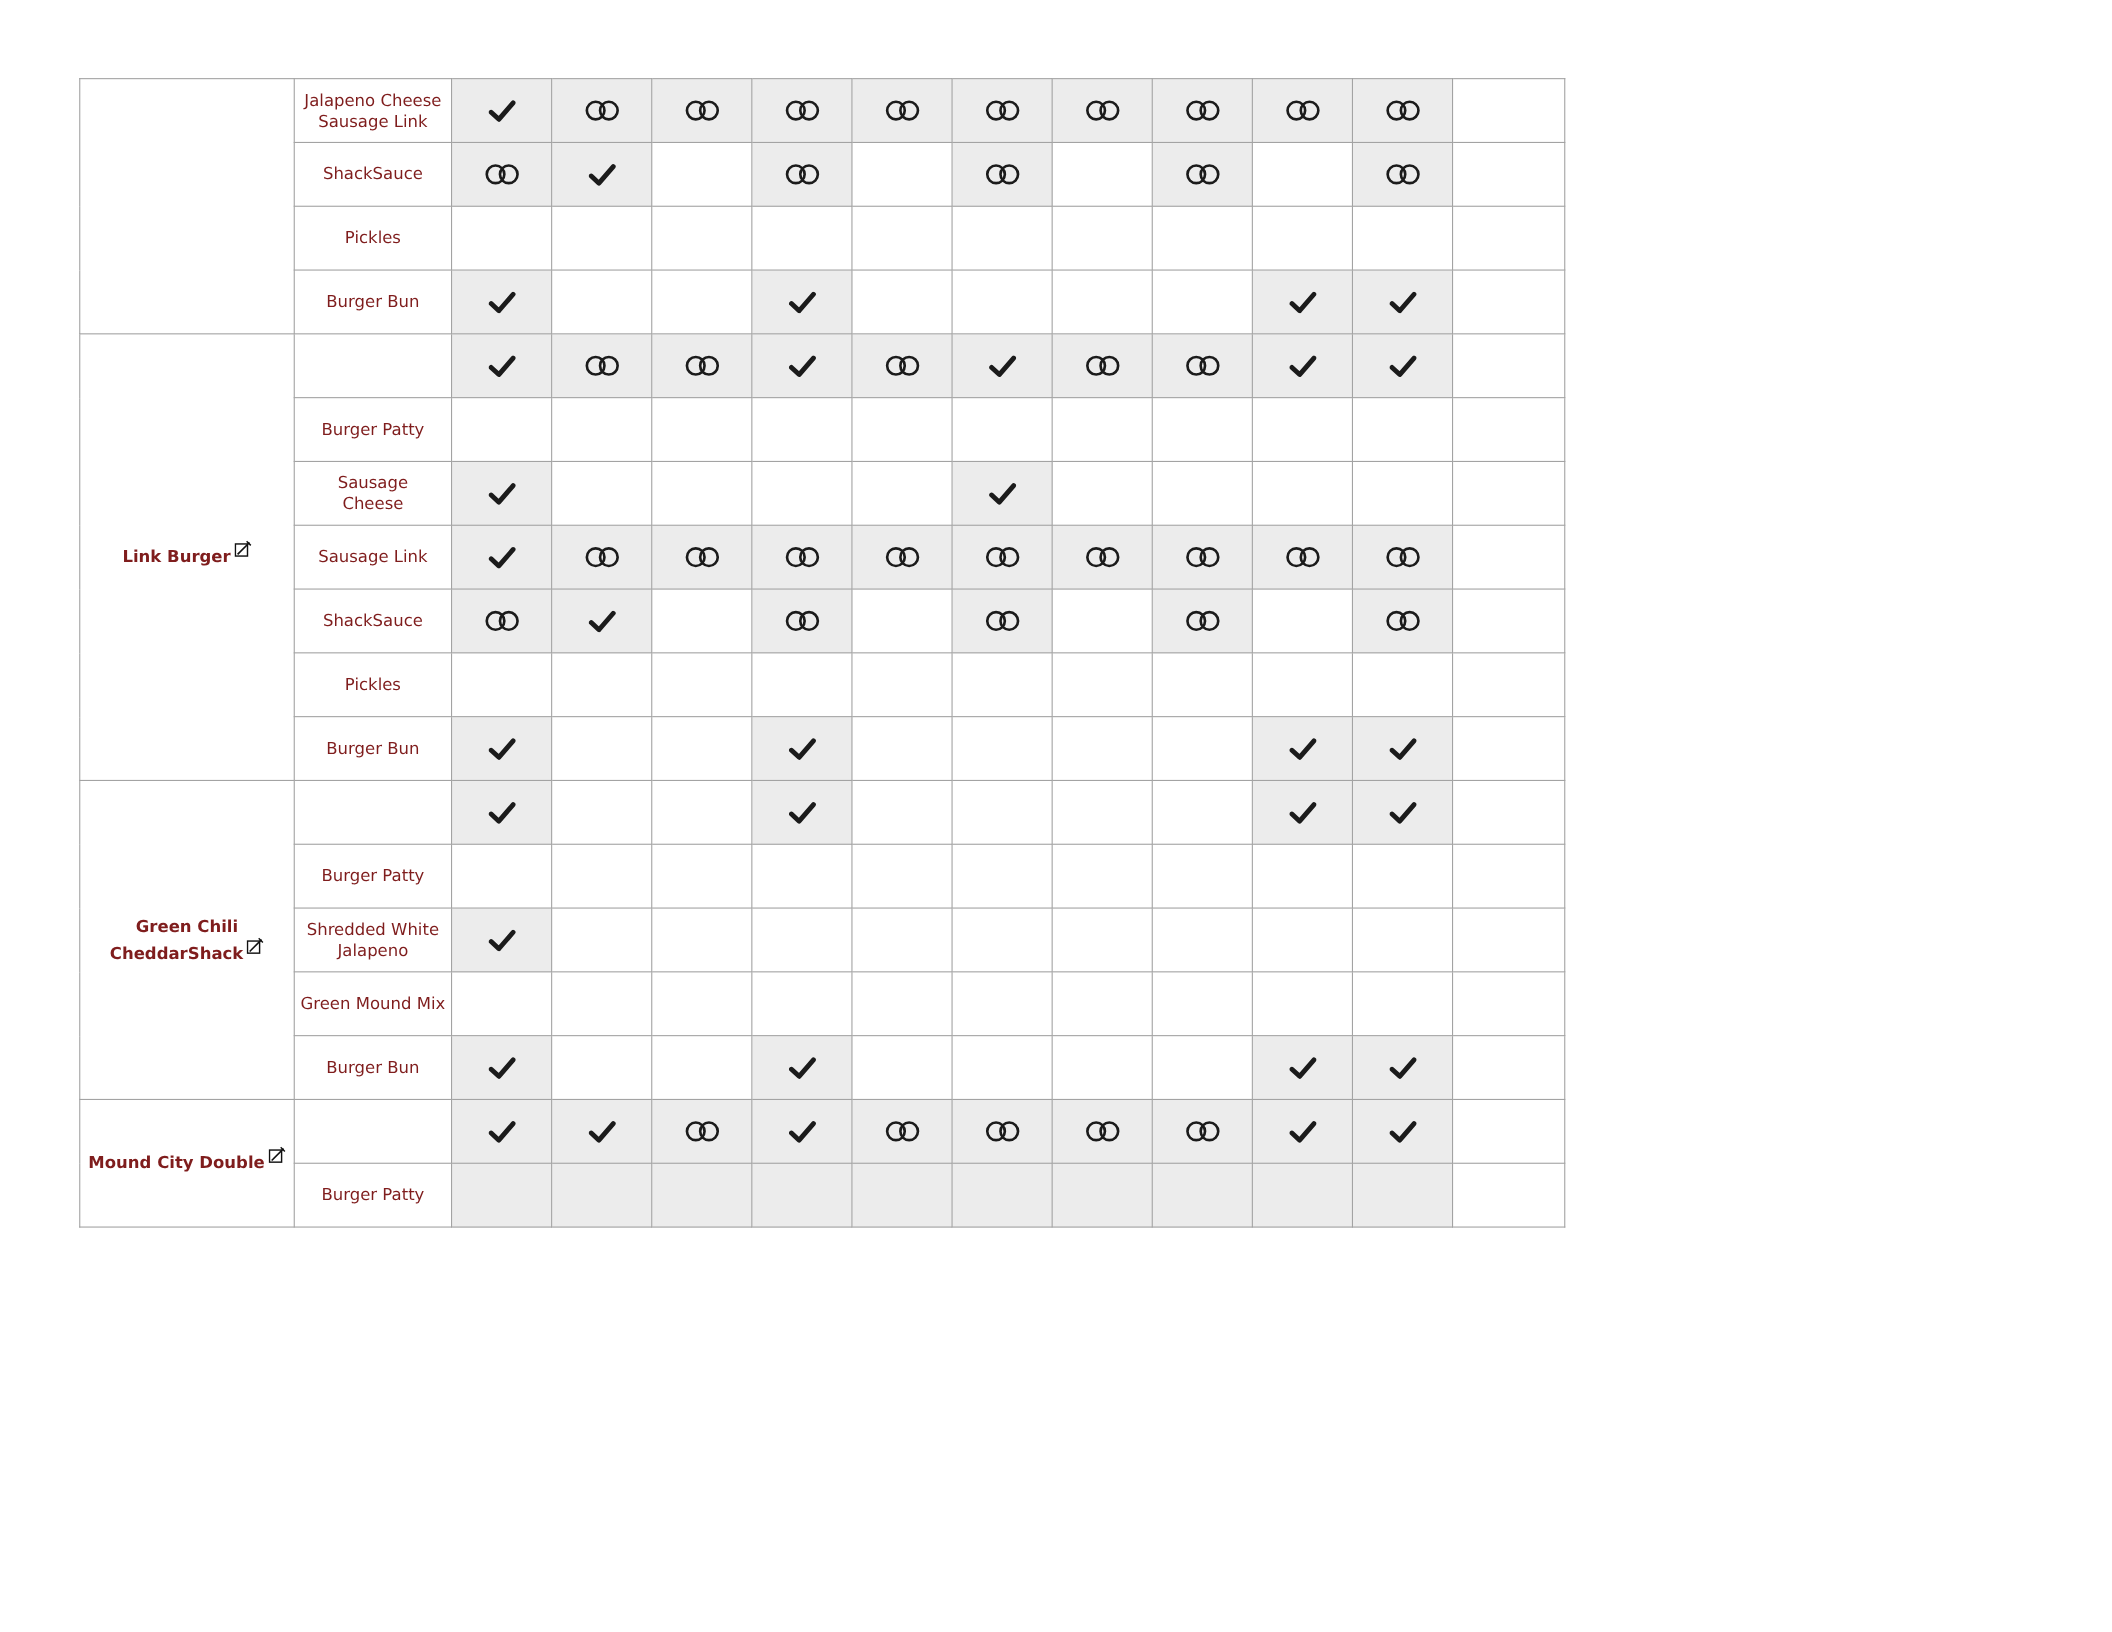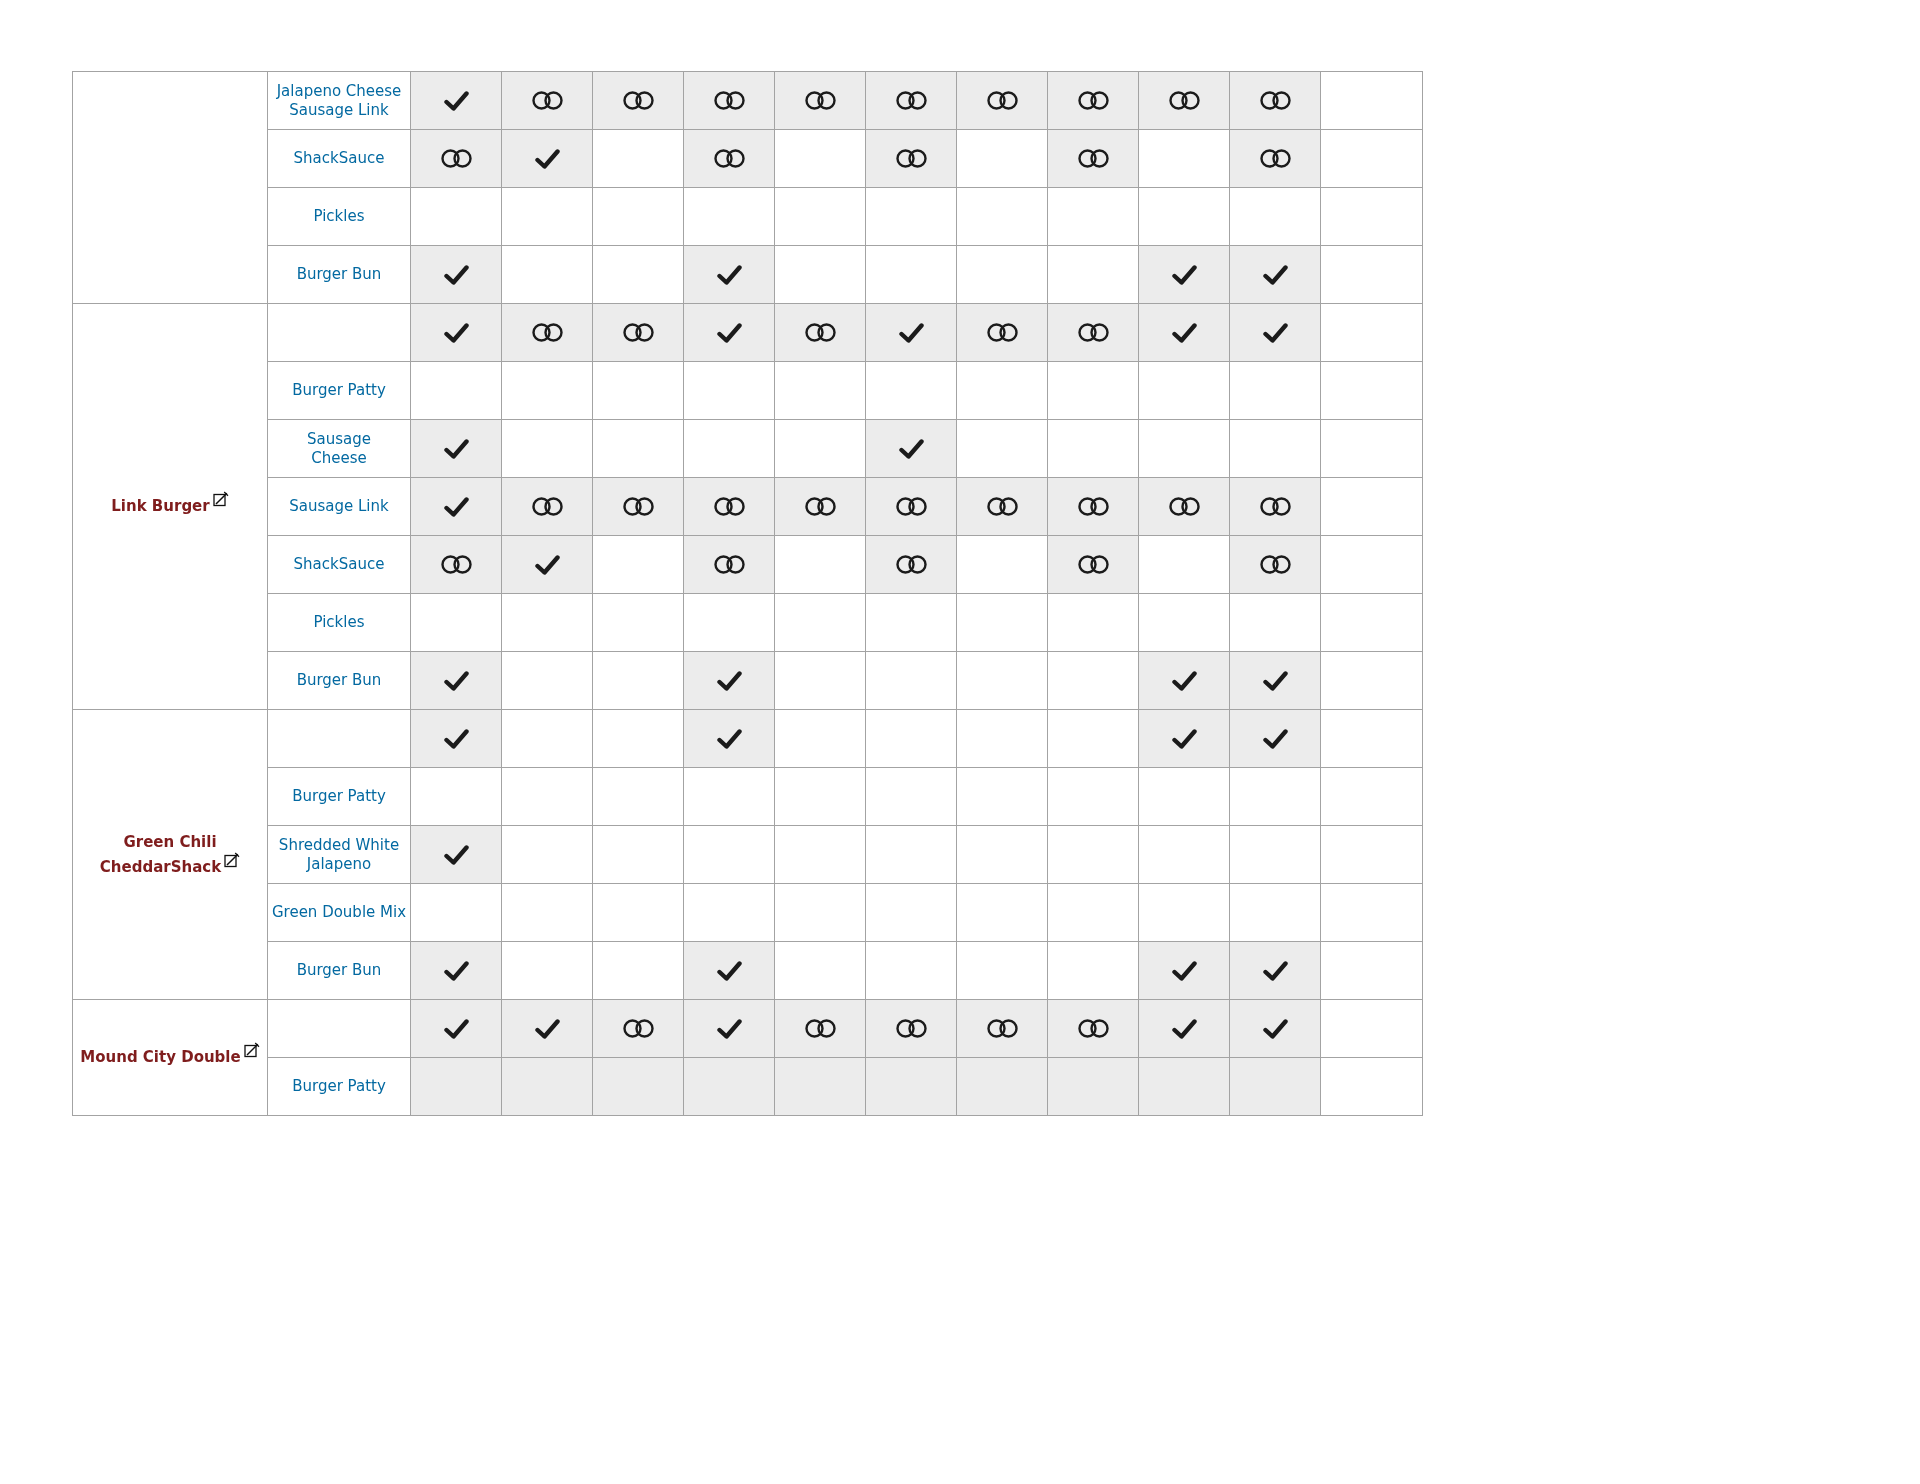--- a/index.html
+++ b/index.html
@@ -44,21 +44,21 @@
     color: #7f1d1d;
     line-height: 1.65;
     white-space: nowrap;
   }
 
   td.label-cell {
     vertical-align: top;
     text-align: left;
     padding: 7px 6px 5px 7px;
     font-size: 15px;
-    color: #0369a1;
+    color: #7f1d1d;
     line-height: 1.25;
     white-space: pre-line;
   }
 
   td.data-cell.shaded { background: #ececec; }
 
   .sym {
     display: inline-block;
     line-height: 0;
     vertical-align: middle;
@@ -449,21 +449,21 @@
           <td class="data-cell"></td>
           <td class="data-cell"></td>
           <td class="data-cell"></td>
           <td class="data-cell"></td>
           <td class="data-cell"></td>
           <td class="data-cell"></td>
           <td class="data-cell"></td>
           <td class="trail-cell"></td>
         </tr>
         <tr>
-          <td class="label-cell">Green Double Mix</td>
+          <td class="label-cell">Green Mound Mix</td>
           <td class="data-cell"></td>
           <td class="data-cell"></td>
           <td class="data-cell"></td>
           <td class="data-cell"></td>
           <td class="data-cell"></td>
           <td class="data-cell"></td>
           <td class="data-cell"></td>
           <td class="data-cell"></td>
           <td class="data-cell"></td>
           <td class="data-cell"></td>

